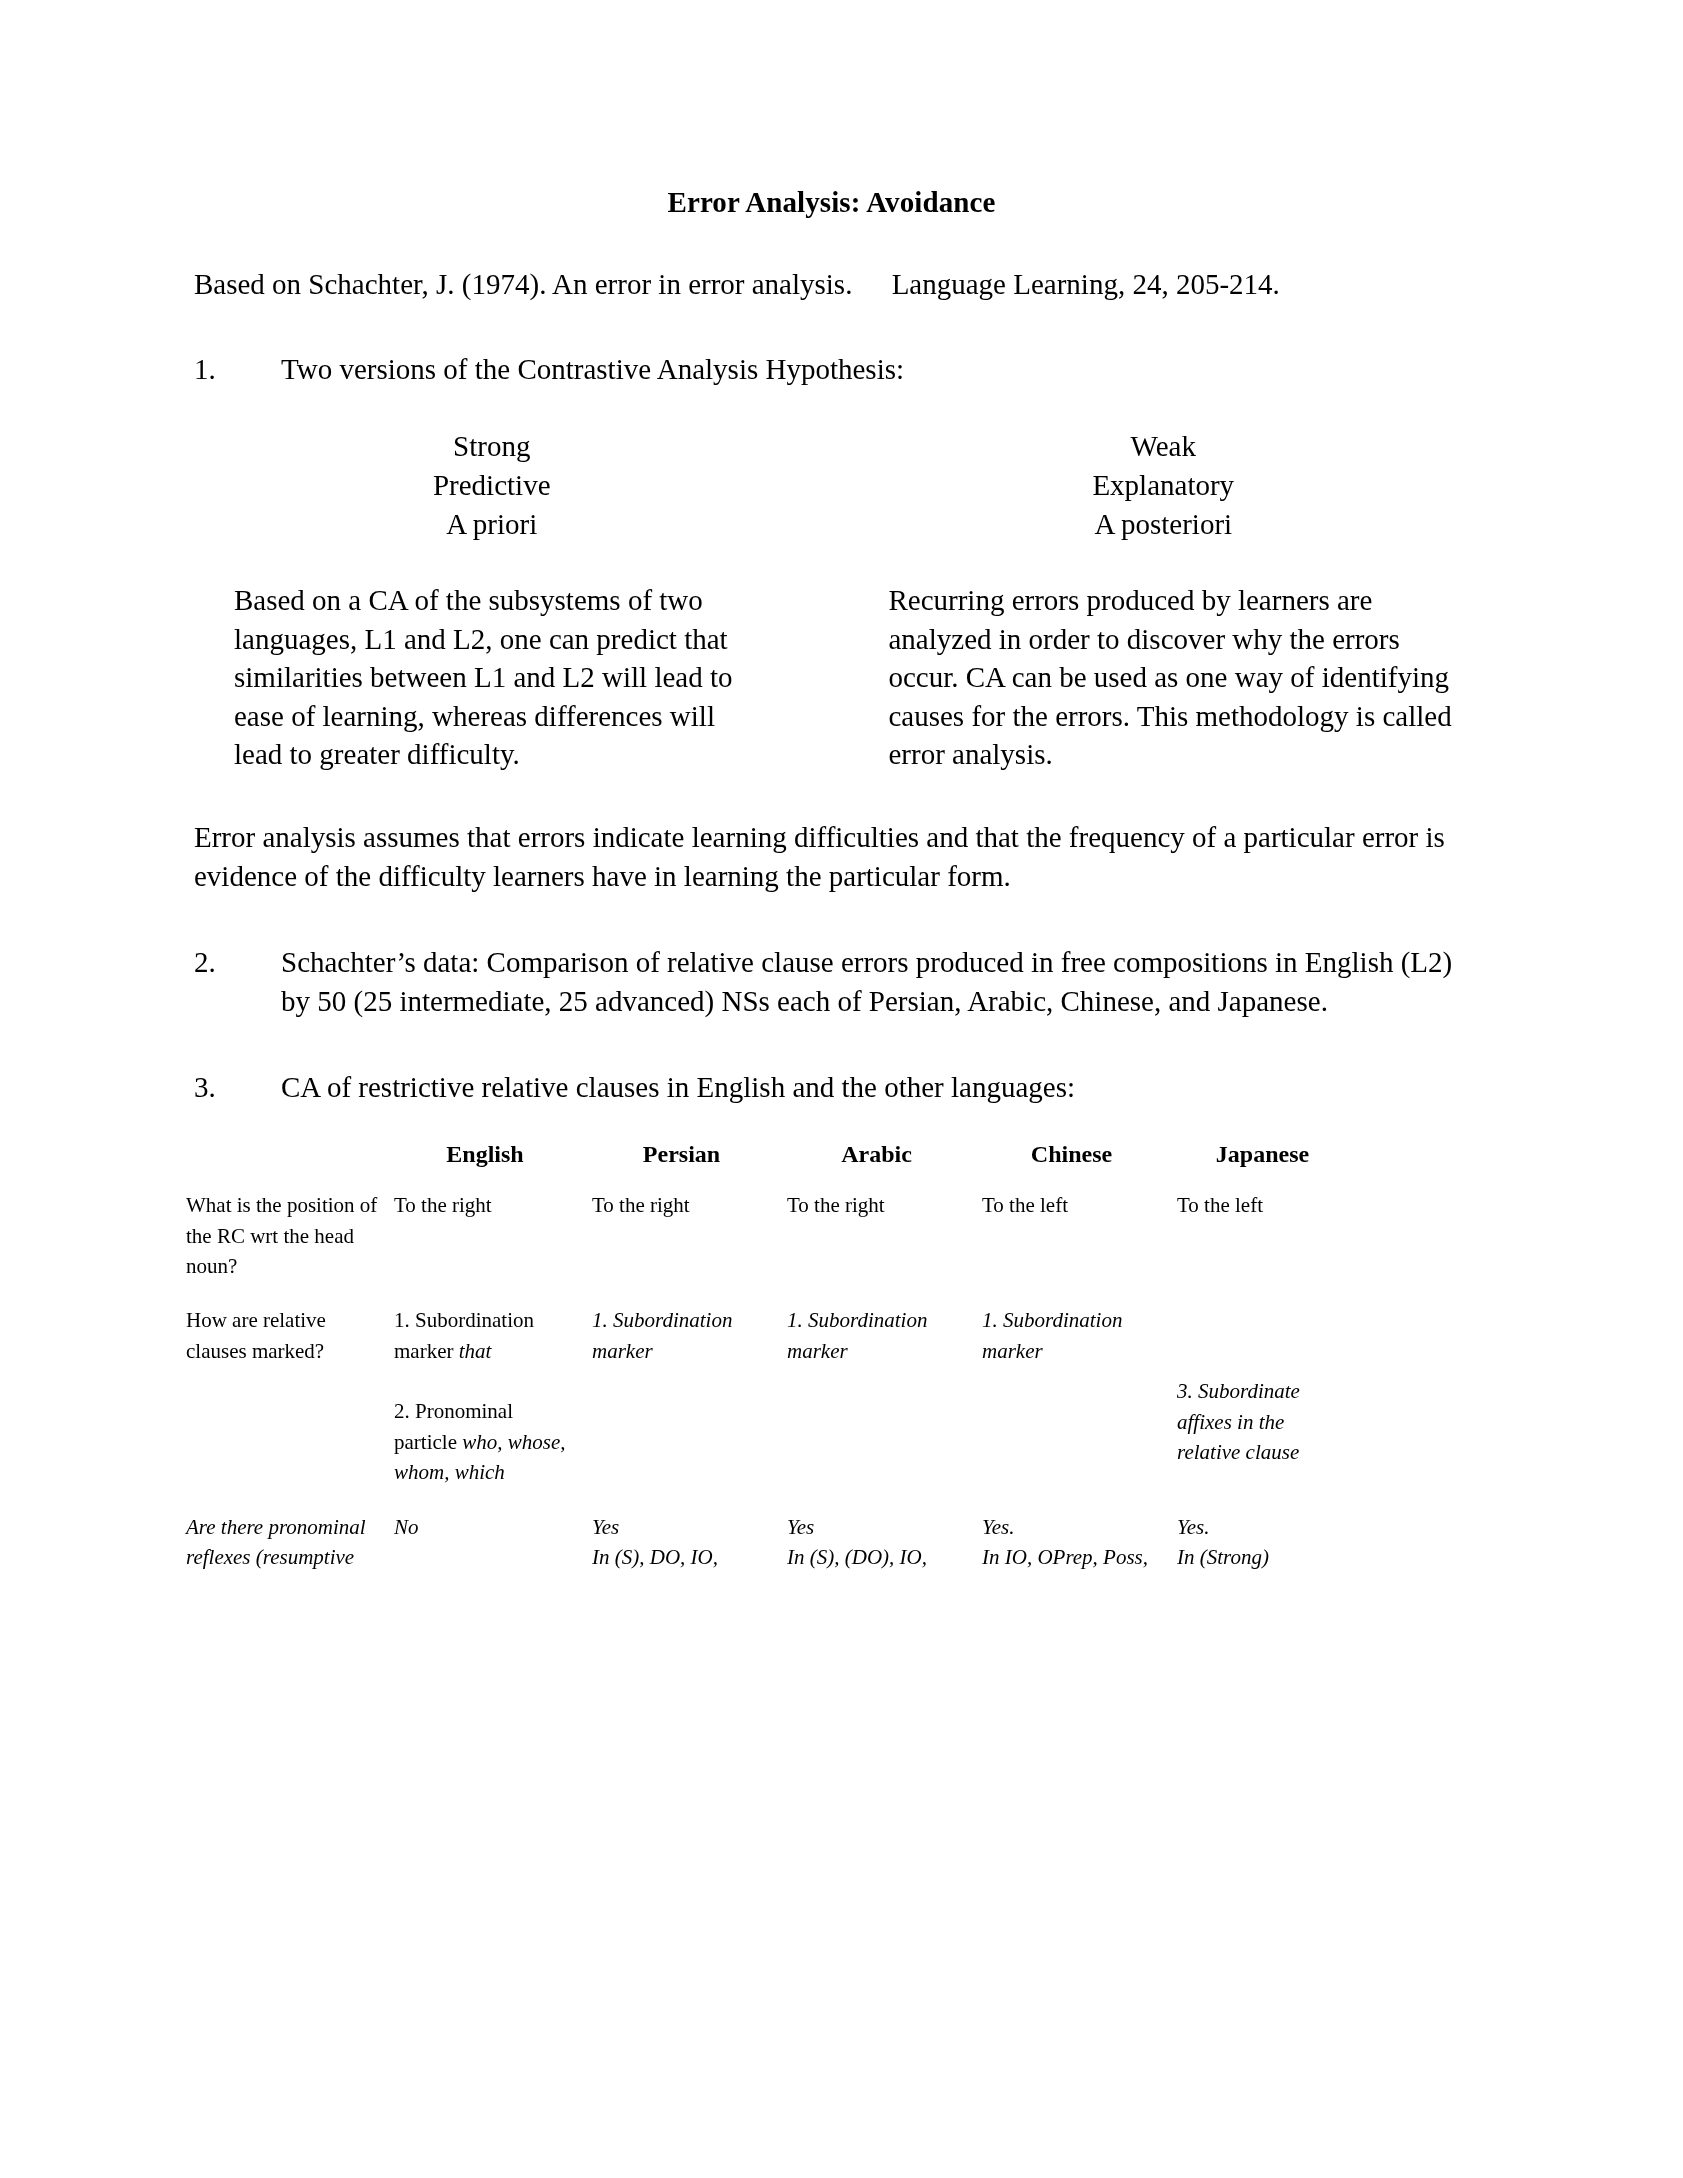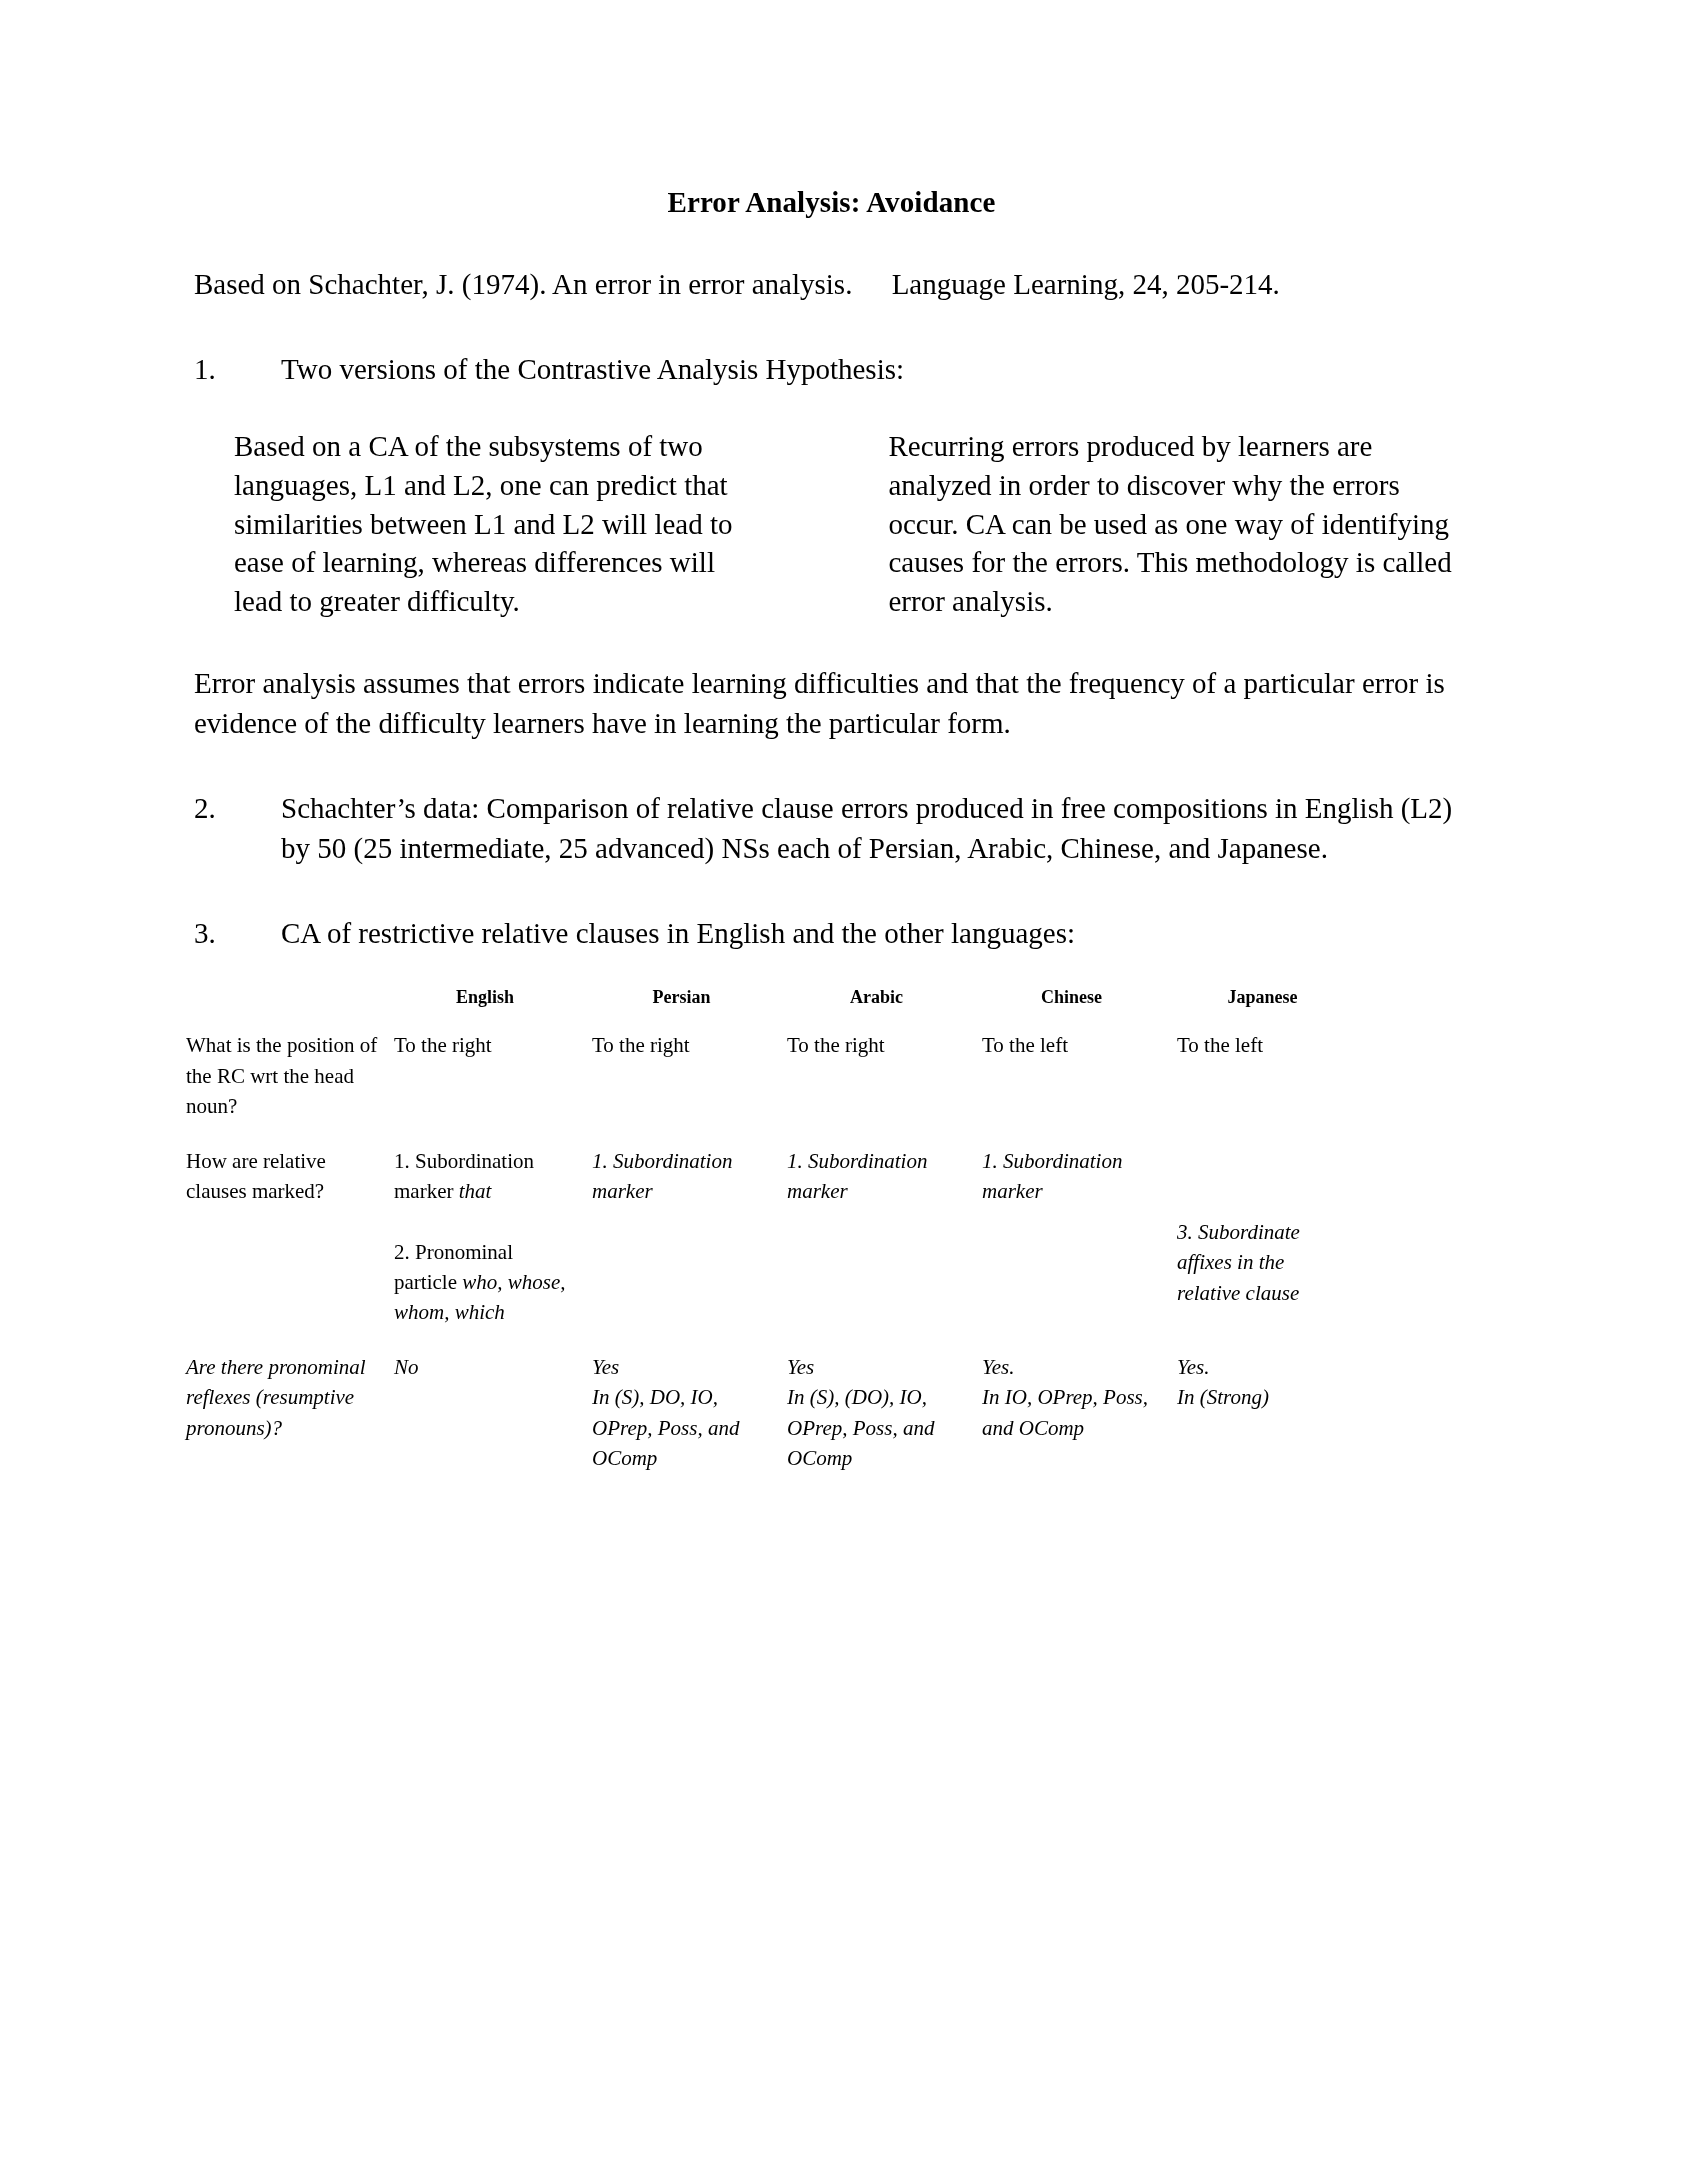--- a/index.html
+++ b/index.html
@@ -99,21 +99,21 @@
   .ca-table col.c2 { width: 195px; }
   .ca-table col.c3 { width: 195px; }
   .ca-table col.c4 { width: 195px; }
   .ca-table col.c5 { width: 187px; }
   .ca-table th, .ca-table td {
     vertical-align: top;
     padding: 0 16px 0 0;
     text-align: left;
   }
   .ca-table thead th {
-    font-size: 18px;
+    font-size: 24px;
     font-weight: bold;
     padding-bottom: 22px;
     text-align: center;
   }
   .ca-table thead th.corner { }
   .ca-table td {
     font-size: 21px;
     line-height: 1.45;
   }
   .ca-table tr.row-gap td { height: 24px; padding: 0; }
@@ -134,20 +134,32 @@
 
     <h1 class="doc-title">Error Analysis: Avoidance</h1>
 
     <p class="citation"><span>Based on Schachter, J. (1974). An error in error analysis. </span><span class="underlined">Language Learning, 24</span><span>, 205-214.</span></p>
 
     <div class="num-item">
       <div class="num">1.</div>
       <div class="num-body">Two versions of the Contrastive Analysis Hypothesis:</div>
     </div>
 
+    <div class="two-col-heads">
+      <div class="col left">
+        <div>Strong</div>
+        <div>Predictive</div>
+        <div>A priori</div>
+      </div>
+      <div class="col right">
+        <div>Weak</div>
+        <div>Explanatory</div>
+        <div>A posteriori</div>
+      </div>
+    </div>
 
     <div class="two-col-body">
       <div class="col left">Based on a CA of the subsystems of two languages, L1 and L2, one can predict that similarities between L1 and L2 will lead to ease of learning, whereas differences will lead to greater difficulty.</div>
       <div class="col right">Recurring errors produced by learners are analyzed in order to discover why the errors occur.  CA can be used as one way of identifying causes for the errors.  This methodology is called error analysis.</div>
     </div>
 
     <p class="para">Error analysis assumes that errors indicate learning difficulties and that the frequency of a particular error is evidence of the difficulty learners have in learning the particular form.</p>
 
     <div class="num-item">
       <div class="num">2.</div>

